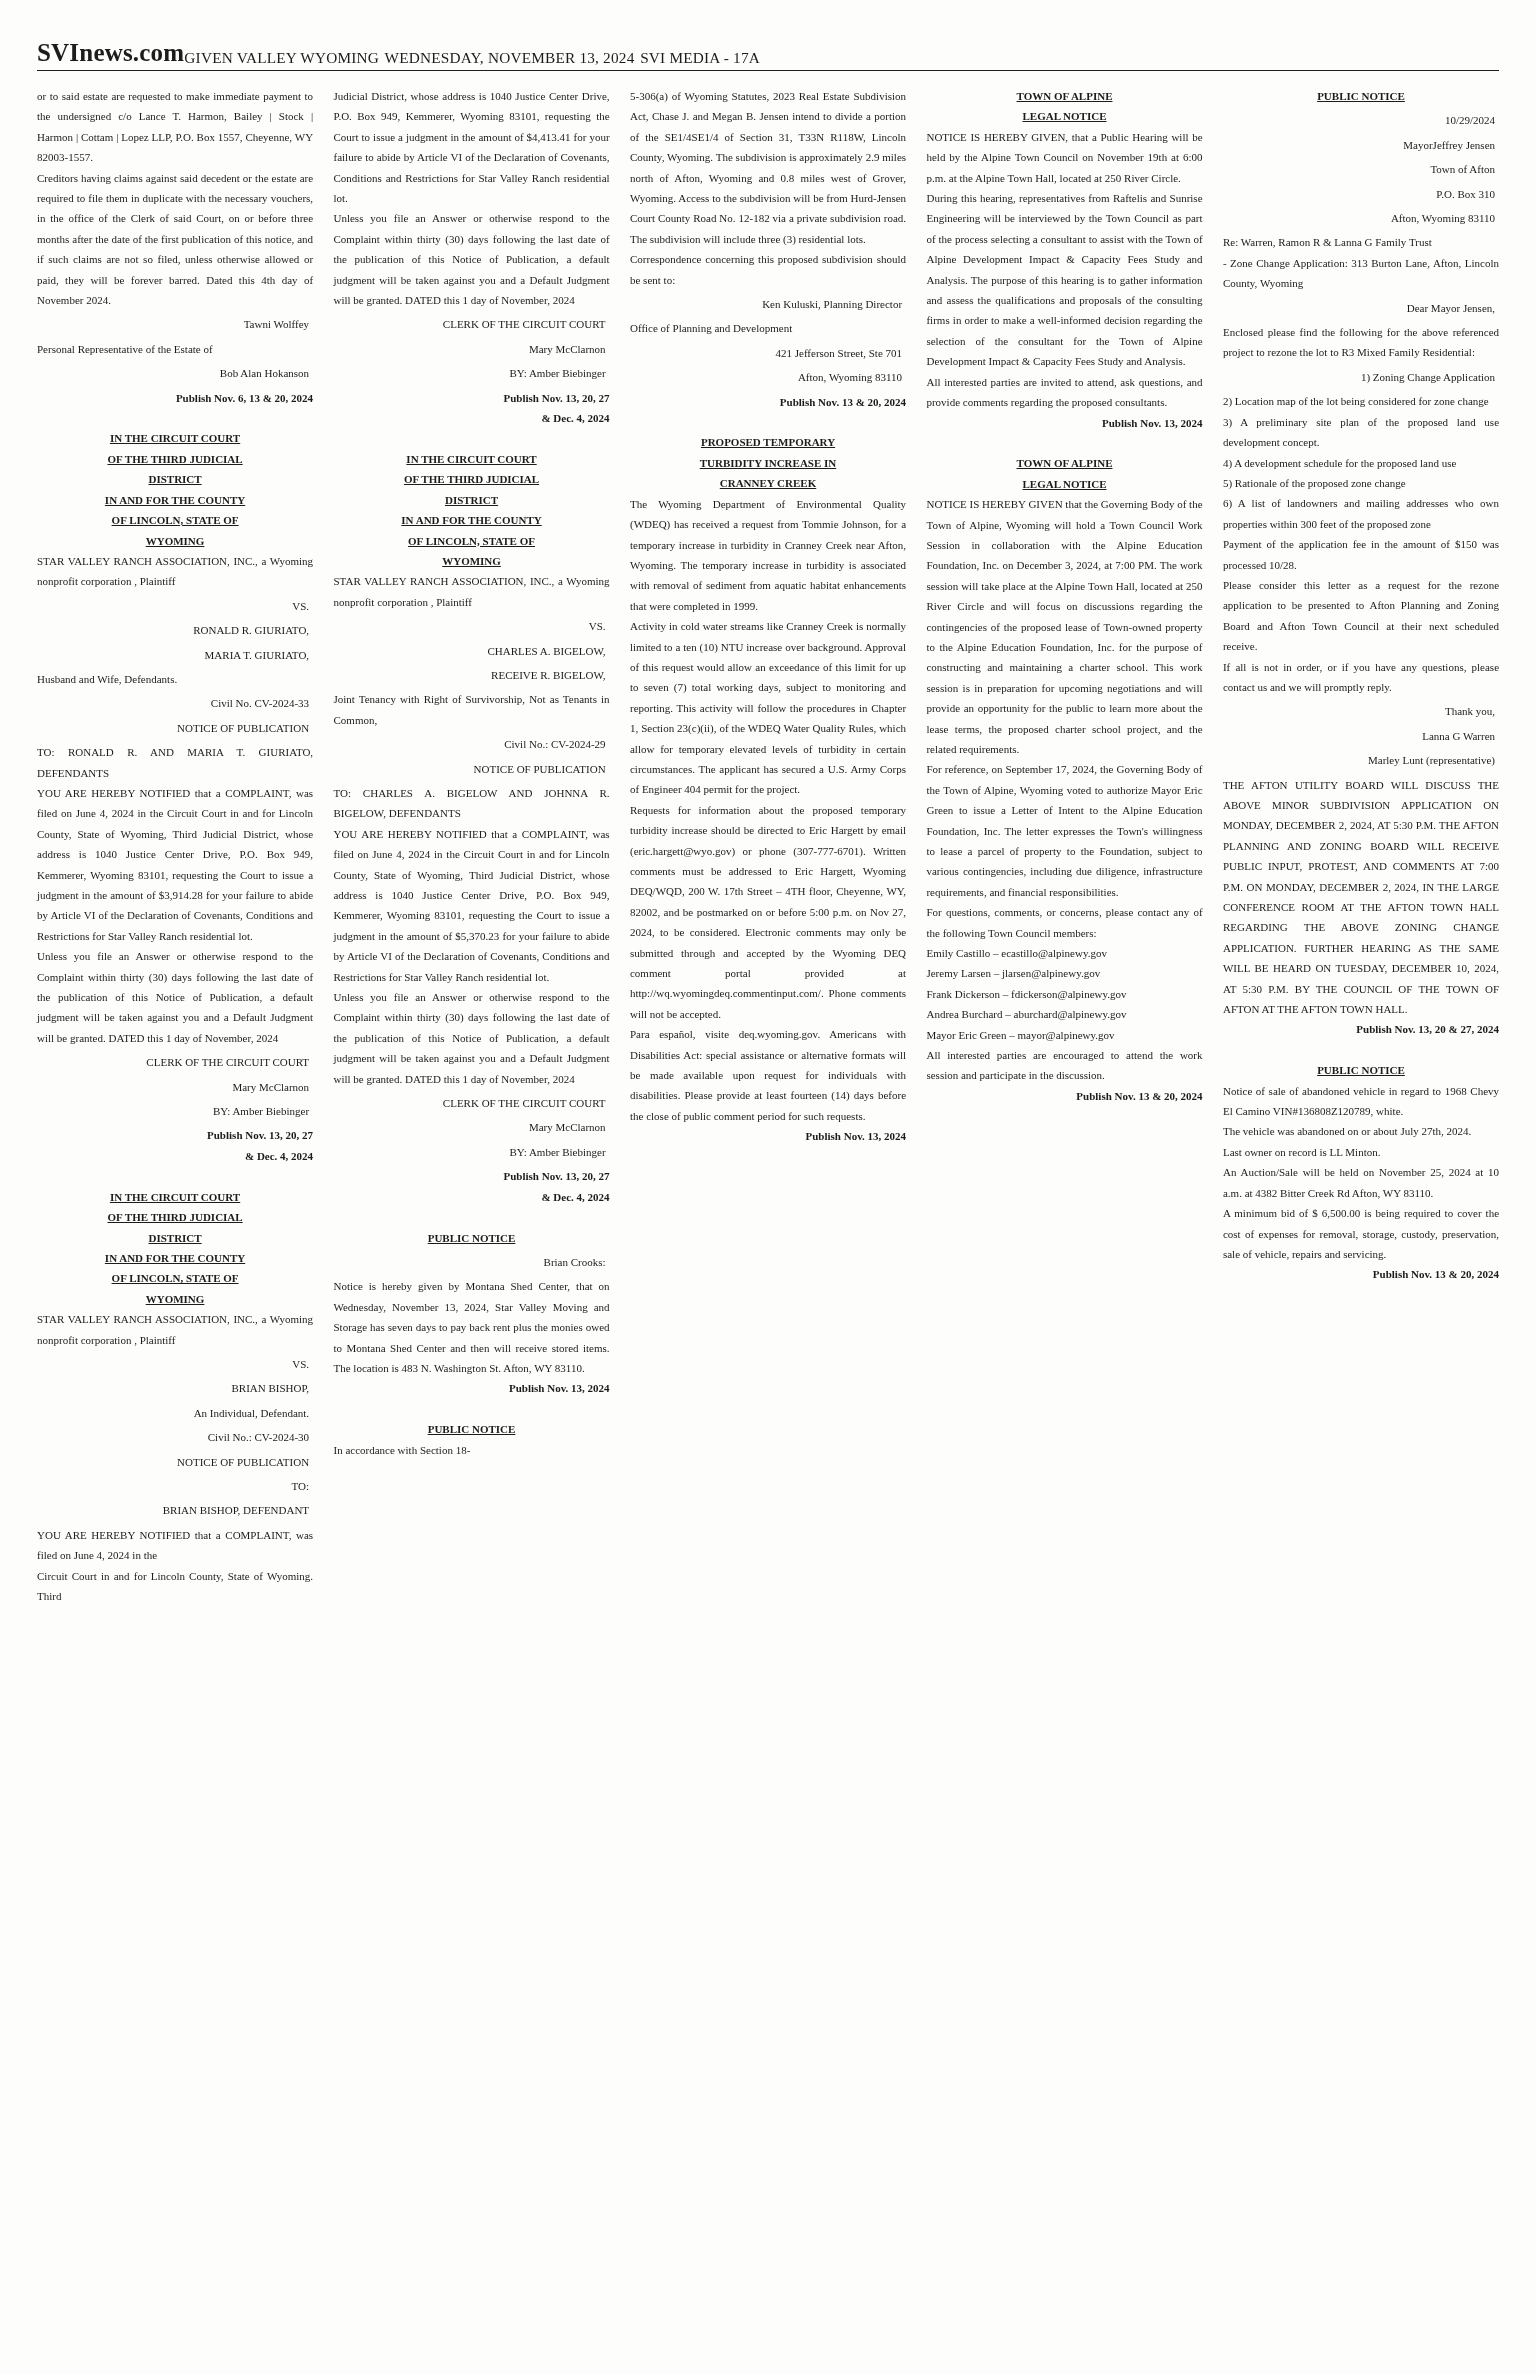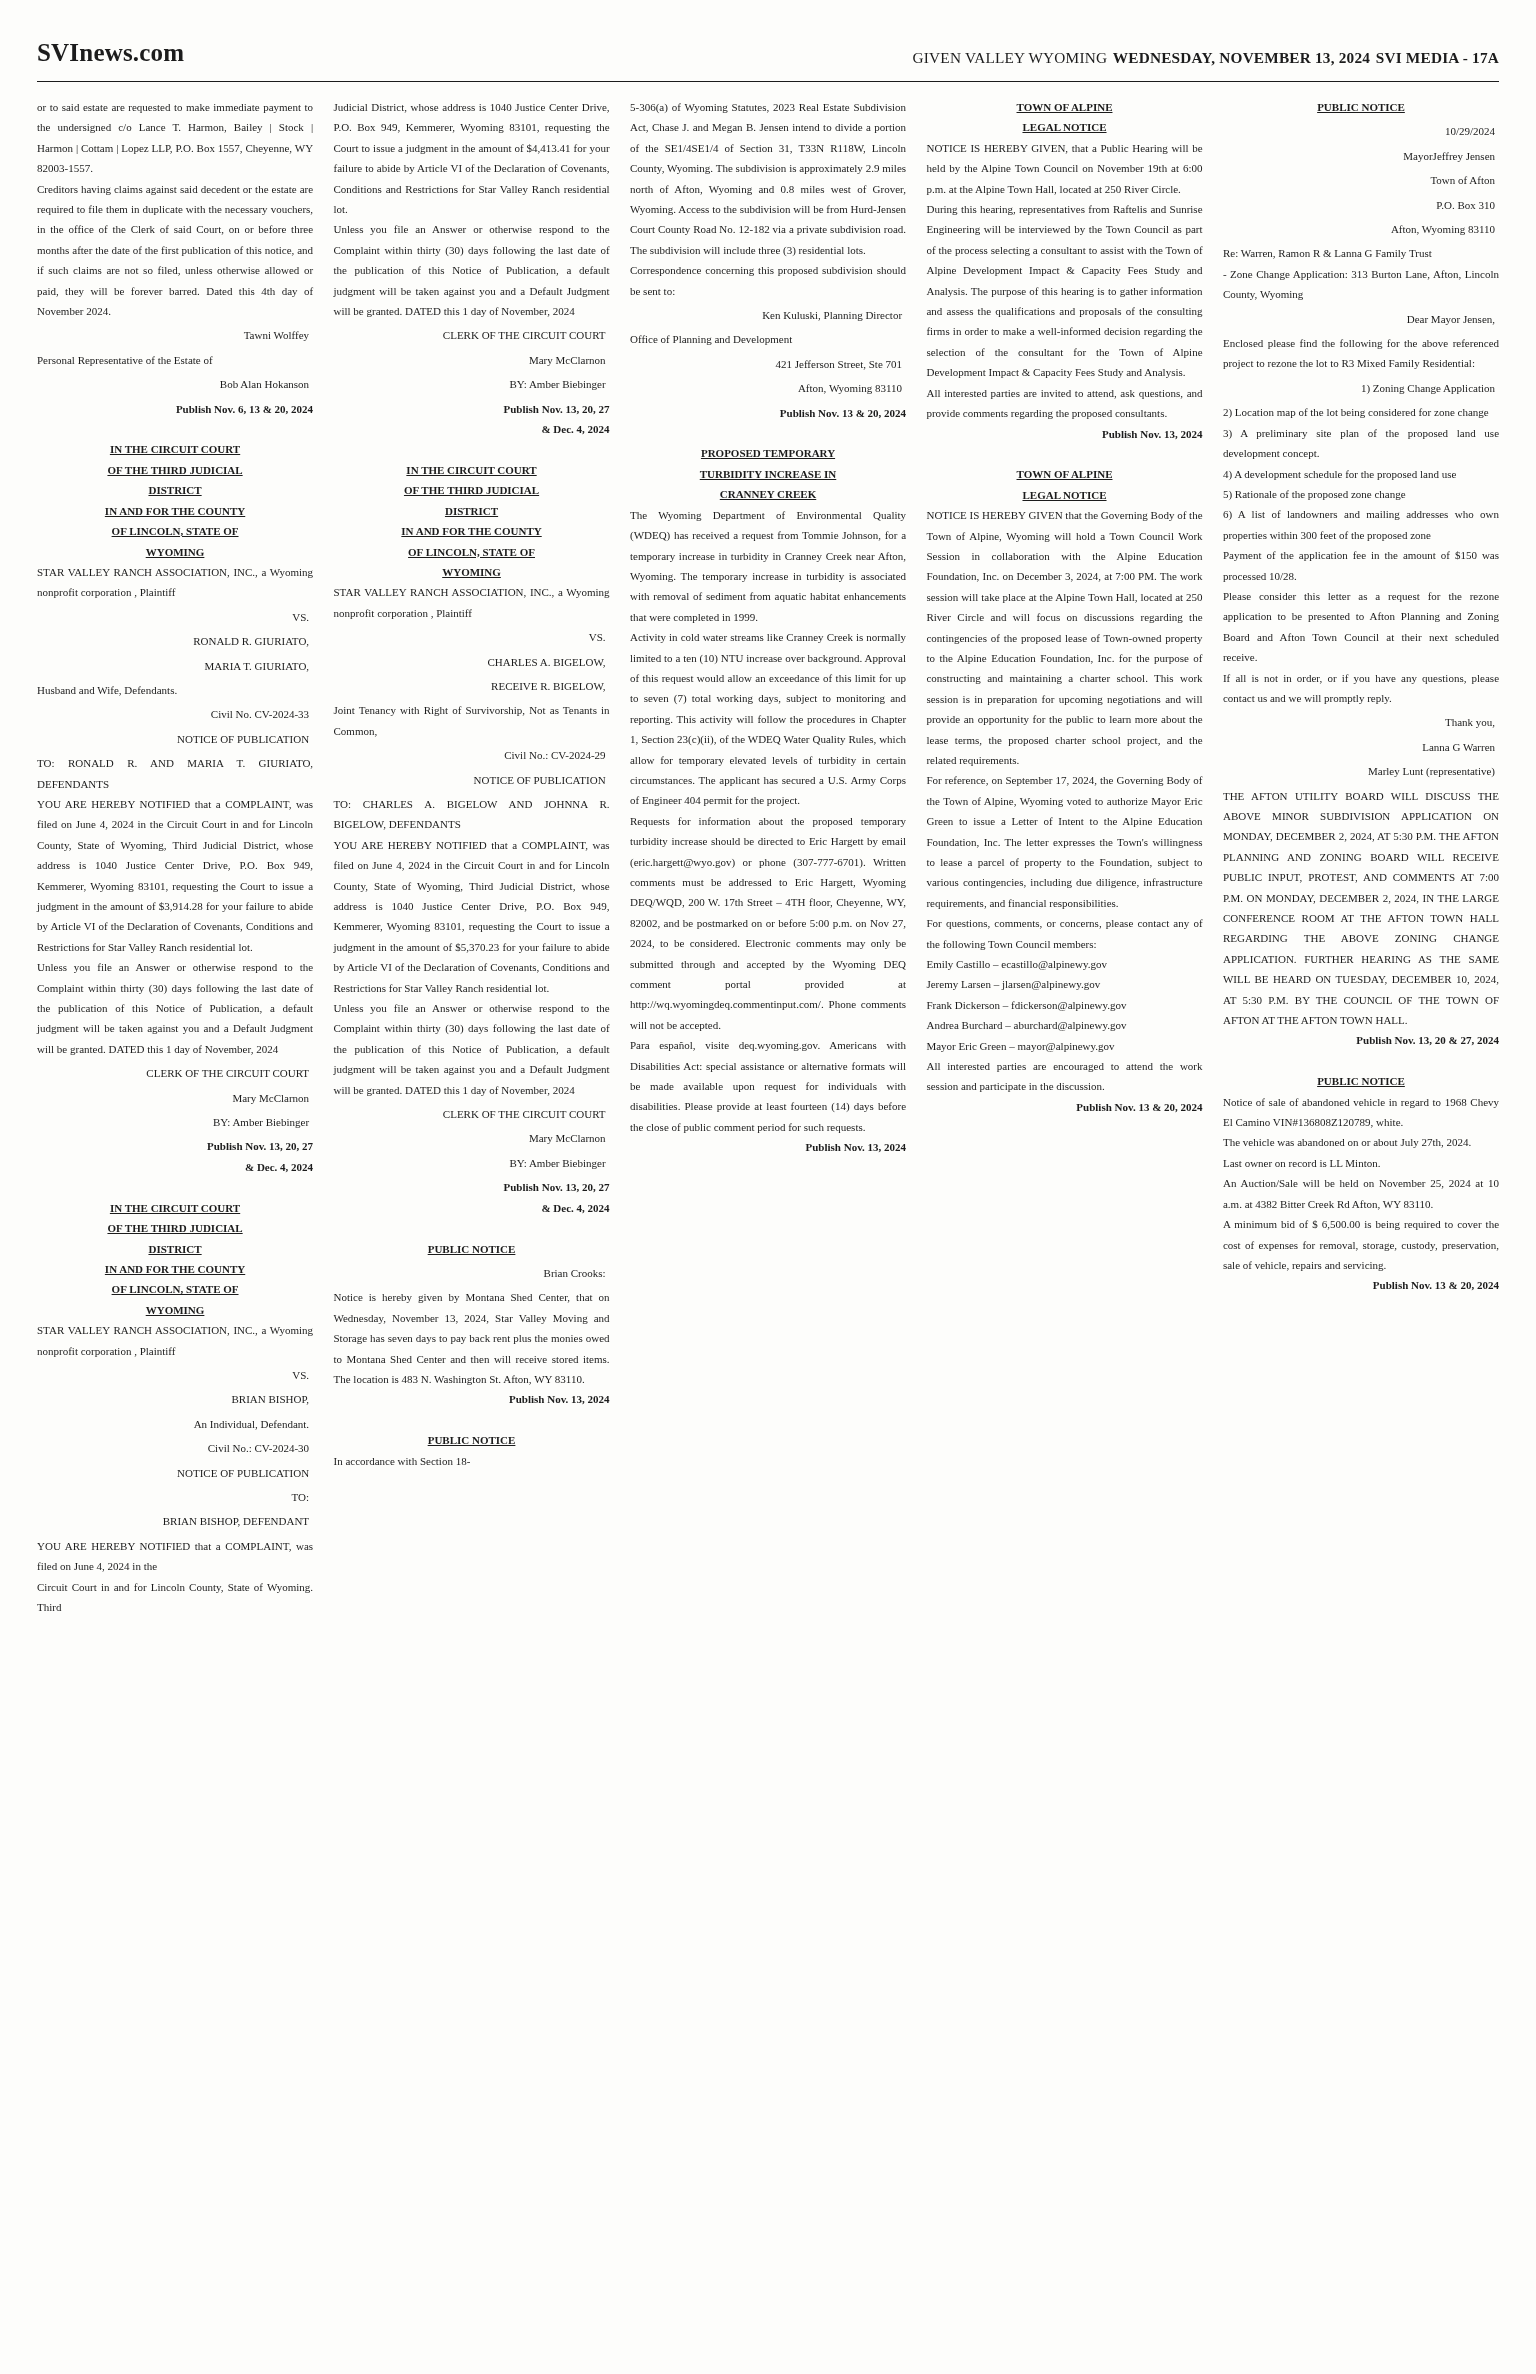--- a/index.html
+++ b/index.html
@@ -10,38 +10,38 @@
     margin: 0 auto;
     background: #fdfdfb;
     color: #1c1c1c;
     font-family: "Liberation Serif", serif;
     box-sizing: border-box;
     padding: 39px 37px 0 37px;
     overflow: hidden;
   }
   .masthead {
     display: flex;
-    justify-content: space-between;
+    justify-content: flex-start;
     align-items: flex-end;
     border-bottom: 1.9px solid #1c1c1c;
-    padding-bottom: 14px;
+    padding-bottom: 3px;
     margin-bottom: 15px;
   }
   .site {
     font-size: 25px;
     font-weight: 700;
     letter-spacing: 0.2px;
   }
   .issue {
     font-size: 15.3px;
     letter-spacing: 0.2px;
     white-space: nowrap;
   }
   .issue .sep { display: inline-block; width: 5.6px; }
-  .issue .bold { font-weight: 700; }
+  .issue .bold { font-weight: 400; }
   .columns {
     display: flex;
     gap: 20.4px;
     align-items: flex-start;
   }
   .col {
     flex: 1 1 0;
     min-width: 0;
     font-size: 11px;
     line-height: 20.4px;

